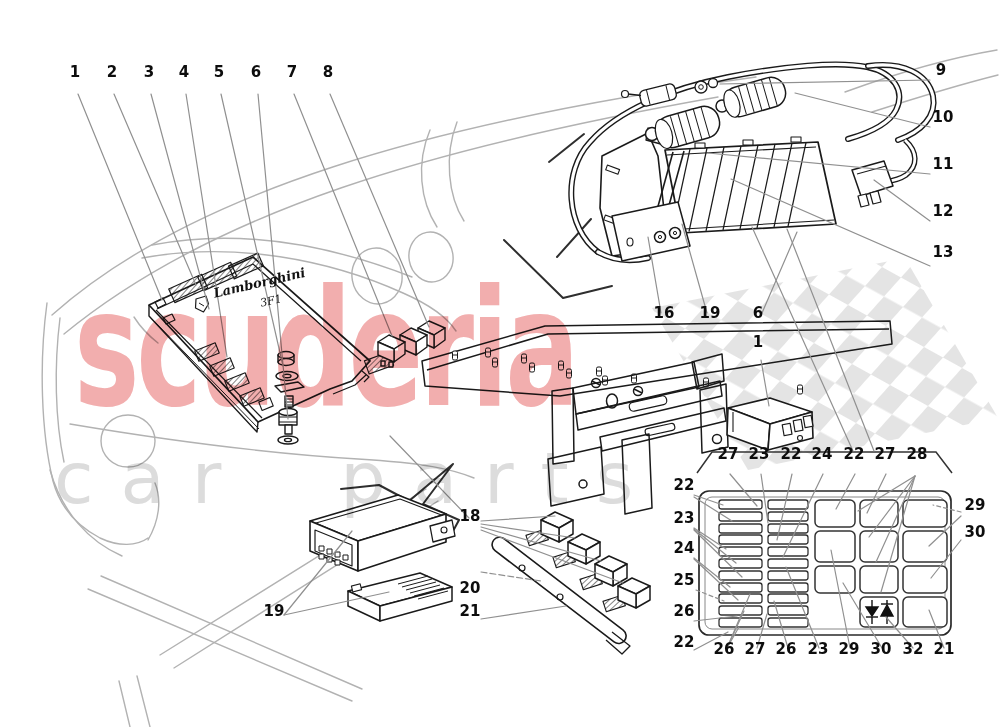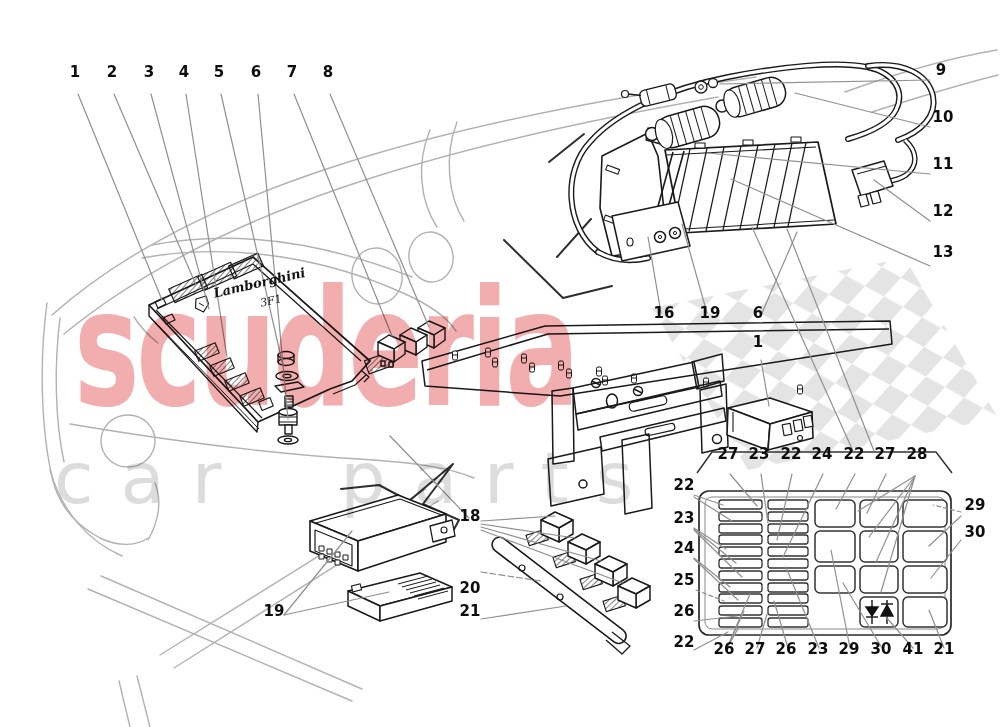--- a/index.html
+++ b/index.html
@@ -526,16 +526,16 @@
 <span class="co" style="left:684px;top:611px">26</span>
 <span class="co" style="left:684px;top:642px">22</span>
 <span class="co" style="left:975px;top:505px">29</span>
 <span class="co" style="left:975px;top:532px">30</span>
 <span class="co" style="left:724px;top:649px">26</span>
 <span class="co" style="left:755px;top:649px">27</span>
 <span class="co" style="left:786px;top:649px">26</span>
 <span class="co" style="left:818px;top:649px">23</span>
 <span class="co" style="left:849px;top:649px">29</span>
 <span class="co" style="left:881px;top:649px">30</span>
-<span class="co" style="left:913px;top:649px">41</span>
+<span class="co" style="left:913px;top:649px">32</span>
 <span class="co" style="left:944px;top:649px">21</span>
 
 </div>
 
 </body></html>

